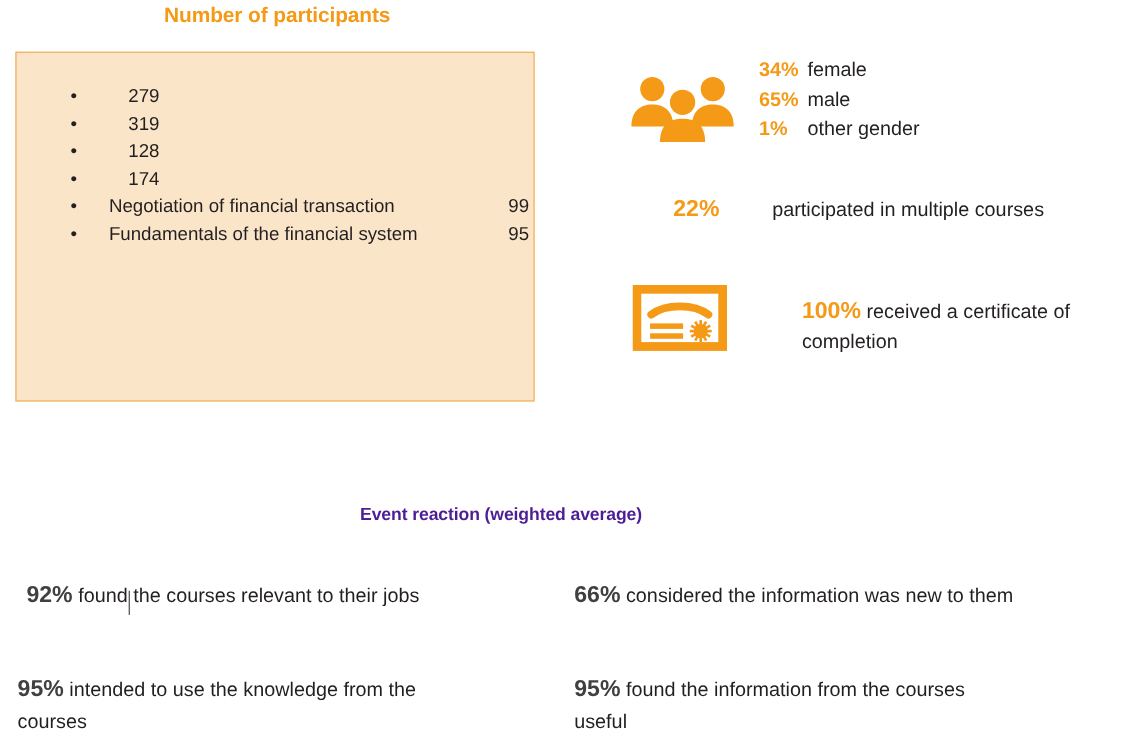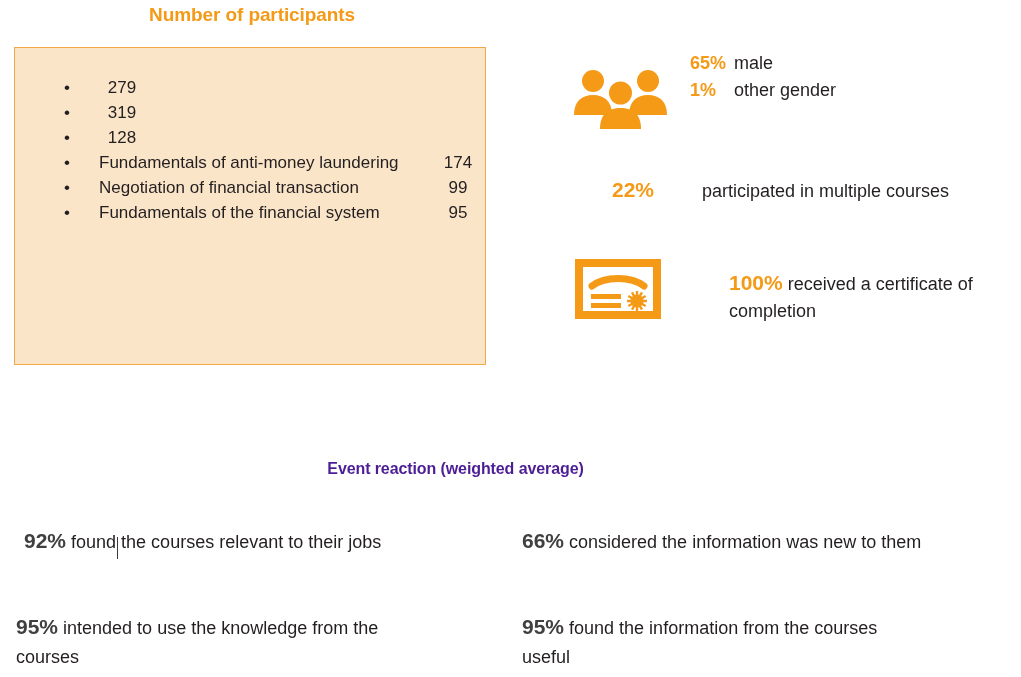--- a/index.html
+++ b/index.html
@@ -65,21 +65,21 @@
     flex: 1 1 auto;
     font-size: 17px;
     line-height: 25px;
     color: #231f20;
     padding-right: 8px;
   }
   .course-count {
     flex: 0 0 46px;
     font-size: 17px;
     line-height: 25px;
-    text-align: center;
+    text-align: right;
     color: #231f20;
   }
 
   
   #people-icon {
     position: absolute;
     left: 573px;
     top: 68px;
     width: 95px;
     height: 62px;
@@ -208,21 +208,20 @@
       <span class="course-count">319</span>
     </div>
 
     <div class="course-row">
       <span class="course-bullet">•</span>
       <span class="course-count">128</span>
     </div>
 
     <div class="course-row">
       <span class="course-bullet">•</span>
-      <span class="course-name">Fundamentals of anti-money laundering</span>
       <span class="course-count">174</span>
     </div>
 
     <div class="course-row">
       <span class="course-bullet">•</span>
       <span class="course-name">Negotiation of financial transaction</span>
       <span class="course-count">99</span>
     </div>
 
     <div class="course-row">
@@ -242,20 +241,24 @@
 
     <circle cx="75" cy="13" r="11" fill="#f49a17"></circle>
     <path d="M56 47 C56 33 64 27 75 27 C86 27 94 33 94 47 Z" fill="#f49a17"></path>
 
     <circle cx="47.5" cy="25" r="11.5" fill="#f49a17"></circle>
     <path d="M27 61 C27 46 35 40 47.5 40 C60 40 68 46 68 61 Z" fill="#f49a17"></path>
   </svg>
 </div>
 
 <div id="gender-stats">
+  <div class="gender-row">
+    <span class="gender-pct">34%</span>
+    <span class="gender-label">female</span>
+  </div>
   <div class="gender-row">
     <span class="gender-pct">65%</span>
     <span class="gender-label">male</span>
   </div>
   <div class="gender-row">
     <span class="gender-pct">1%</span>
     <span class="gender-label">other gender</span>
   </div>
 </div>
 

